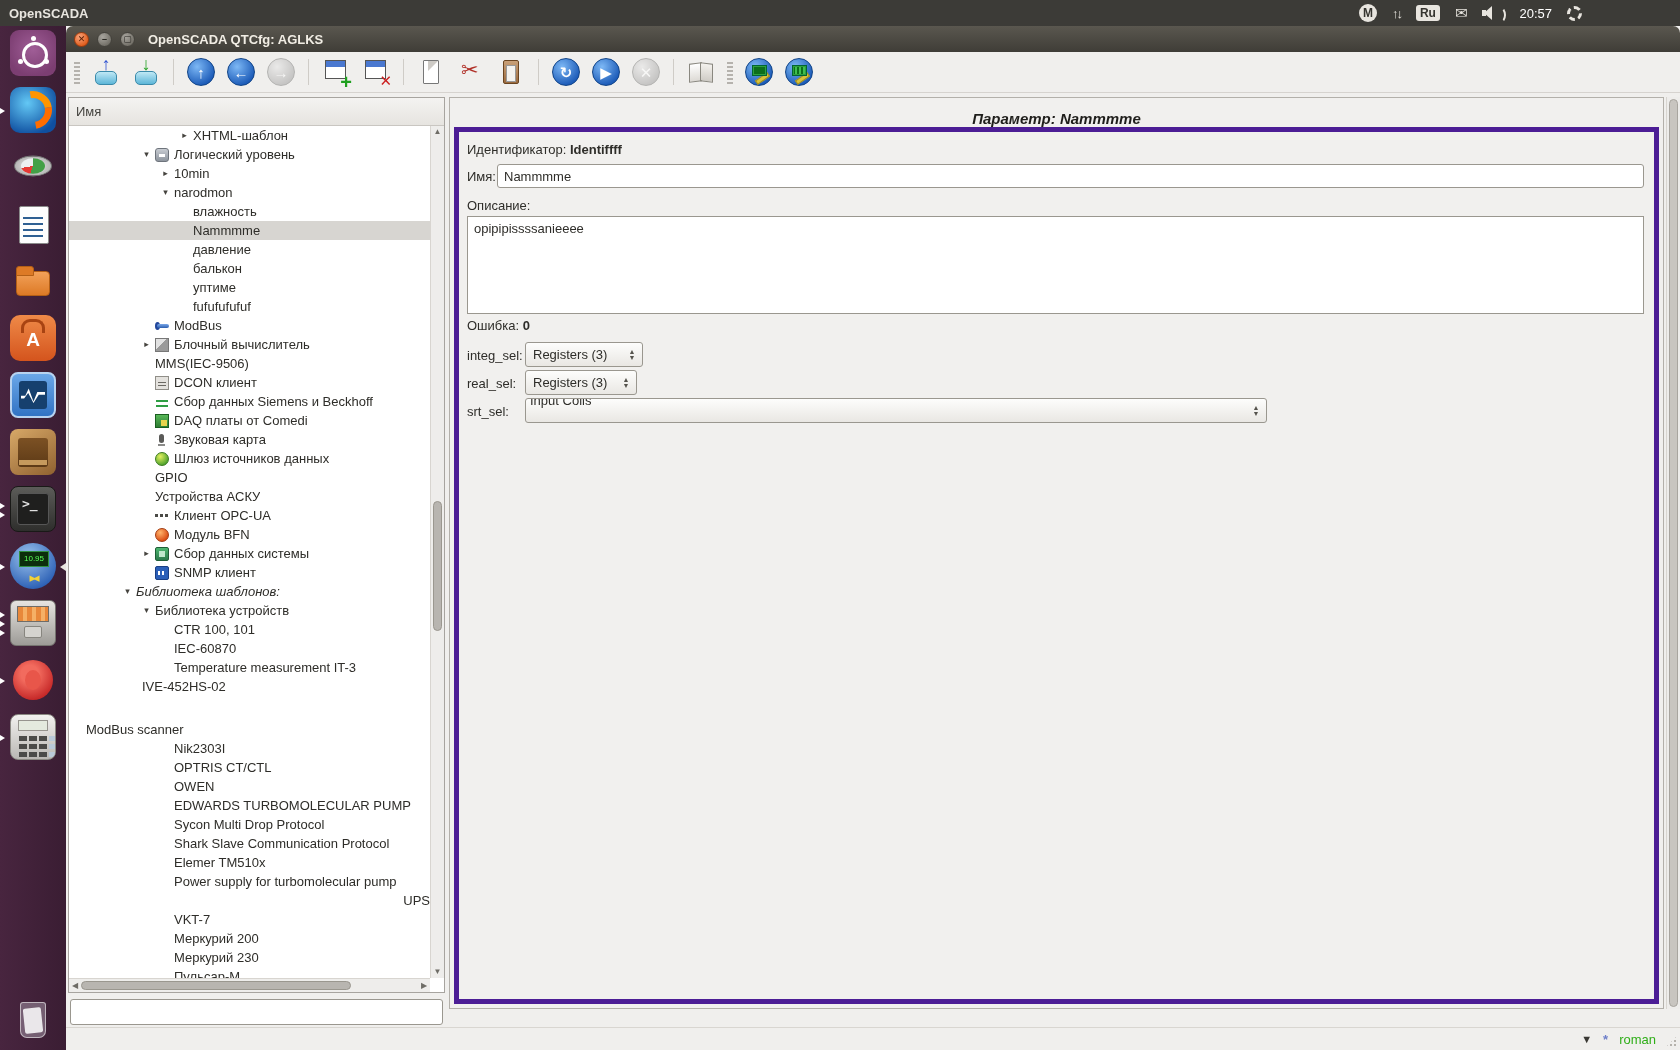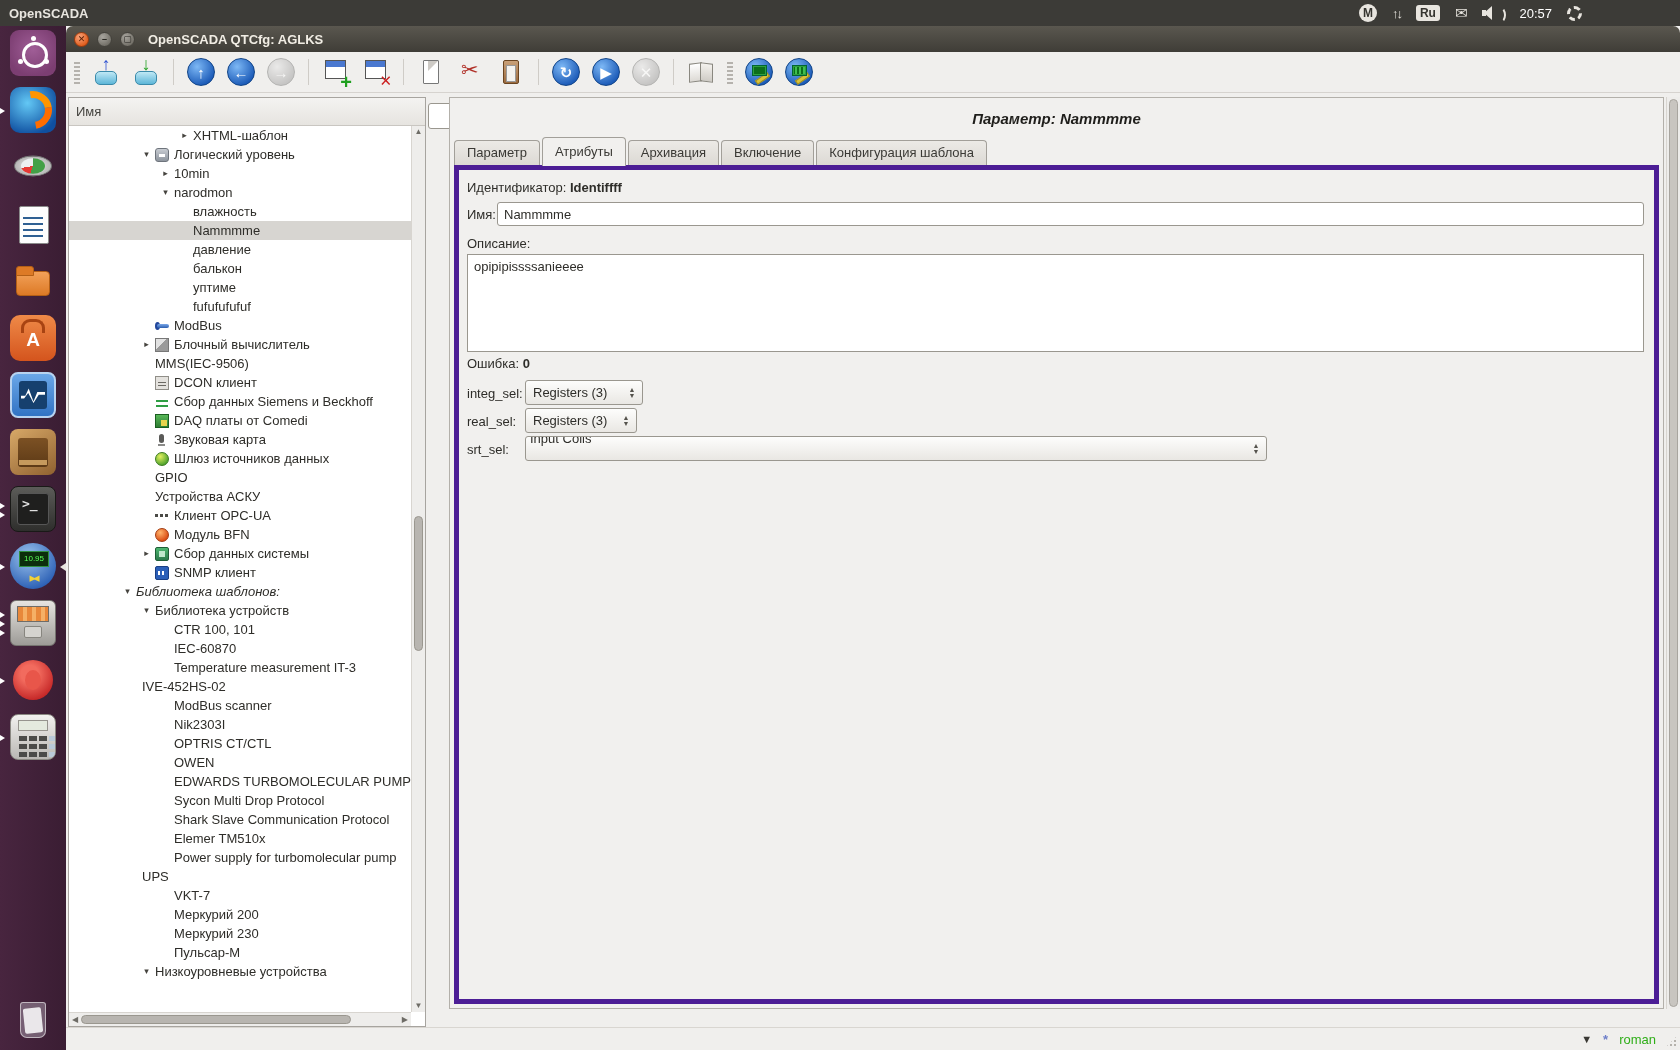--- a/index.html
+++ b/index.html
@@ -137,21 +137,21 @@
   .tbi-book::after{content:"";position:absolute;right:2px;top:5px;width:11px;height:17px;
       background:linear-gradient(#f4f2ee,#cfccc6);border:1px solid #8a8880;transform:skewY(7deg)}
   .tbi-mod1,.tbi-mod2{border-radius:50%;background:radial-gradient(circle at 35% 30%,#7db8f5,#1c5bb8 75%);border:1px solid #114488;box-sizing:border-box}
   .tbi-mod1::after,.tbi-mod2::after{content:"";position:absolute;top:6px;left:6px;width:13px;height:9px;
       background:#0c6e1c;border:1px solid #063;box-shadow:inset 0 0 0 1px #2f9f3f}
   .tbi-mod1::before,.tbi-mod2::before{content:"";position:absolute;right:2px;bottom:4px;width:13px;height:3px;
       background:#d8c23a;transform:rotate(-35deg);border:1px solid #9a8a20}
   .tbi-mod2::after{background:repeating-linear-gradient(90deg,#0c6e1c 0 2px,#3fbf4f 2px 4px)}
   
   .content{flex:1;display:flex;min-height:0;padding:4px 0 0 2px;gap:4px}
-  .leftpane{width:377px;flex:none;display:flex;flex-direction:row;min-height:0}
+  .leftpane{width:377px;flex:none;display:flex;flex-direction:column;min-height:0}
   .tree{flex:1;border:1px solid #a7a49f;background:#fff;position:relative;display:flex;flex-direction:column;min-height:0}
   .tree-header{height:27px;flex:none;background:linear-gradient(#f4f3f1,#e6e4e0);border-bottom:1px solid #c9c6c1;
       display:flex;align-items:center;padding-left:7px;color:#454440}
   .tree-body{flex:1;overflow:hidden;position:relative;margin-right:14px;margin-bottom:14px}
   .tree-row{height:19px;line-height:19px;display:flex;align-items:center;white-space:nowrap;cursor:default}
   .tree-row.selected{background:#d7d5d1}
   .tree-row.italic .tlabel{font-style:italic}
   .arrow{width:17px;flex:none;text-align:center;font-size:9px;color:#45433e}
   .ticon{width:14px;height:14px;flex:none;margin-right:5px;position:relative}
   .tlabel{overflow:hidden}
@@ -533,21 +533,21 @@
               <span class="tlabel">IEC-60870</span>
             </div>
             <div class="tree-row" style="padding-left: 88px;">
               <span class="arrow"></span>
               <span class="tlabel">Temperature measurement IT-3</span>
             </div>
             <div class="tree-row" style="padding-left: 56px;">
               <span class="arrow"></span>
               <span class="tlabel">IVE-452HS-02</span>
             </div>
-            <div class="tree-row" style="padding-left: 88px;">
+            <div class="tree-row" style=" margin-top: 24px;">
               <span class="arrow"></span>
               <span class="tlabel">ModBus scanner</span>
             </div>
             <div class="tree-row" style="padding-left: 88px;">
               <span class="arrow"></span>
               <span class="tlabel">Nik2303I</span>
             </div>
             <div class="tree-row" style="padding-left: 88px;">
               <span class="arrow"></span>
               <span class="tlabel">OPTRIS CT/CTL</span>
@@ -569,21 +569,21 @@
               <span class="tlabel">Shark Slave Communication Protocol</span>
             </div>
             <div class="tree-row" style="padding-left: 88px;">
               <span class="arrow"></span>
               <span class="tlabel">Elemer TM510x</span>
             </div>
             <div class="tree-row" style="padding-left: 88px;">
               <span class="arrow"></span>
               <span class="tlabel">Power supply for turbomolecular pump</span>
             </div>
-            <div class="tree-row" style="padding-left: 56px;">
+            <div class="tree-row" style="padding-left: 88px; justify-content: flex-end;">
               <span class="arrow"></span>
               <span class="tlabel">UPS</span>
             </div>
             <div class="tree-row" style="padding-left: 88px;">
               <span class="arrow"></span>
               <span class="tlabel">VKT-7</span>
             </div>
             <div class="tree-row" style="padding-left: 88px;">
               <span class="arrow"></span>
               <span class="tlabel">Меркурий 200</span>
@@ -611,27 +611,20 @@
           <div class="thumb"></div>
           <div class="stp rt">▶</div>
         </div>
       </div>
       <input class="search-input" value="" style="">
     </div>
 
     <div class="rightpane">
       <div class="scrollarea">
         <div class="panel-title">Параметр: Nammmme</div>
-        <div class="tabs" id="tabs">
-            <div class="tab">Параметр</div>
-            <div class="tab active">Атрибуты</div>
-            <div class="tab">Архивация</div>
-            <div class="tab">Включение</div>
-            <div class="tab">Конфигурация шаблона</div>
-          </div>
         <div class="tabframe">
           <div class="flabel" style="top:10px;left:8px">
             <span>Идентификатор:</span>
             <span class="fvalue-b">Identiffff</span>
           </div>
           <div class="flabel" style="top:37px;left:8px">Имя:</div>
           <input class="txt-input" style="top: 32px; left: 38px; right: 10px; height: 22px;" value="Nammmme">
           <div class="flabel" style="top:66px;left:8px">Описание:</div>
           <textarea class="txt-area" style="top: 84px; left: 8px; right: 10px; height: 98px;">opipipissssanieeee</textarea>
           <div class="flabel" style="top:186px;left:8px">

